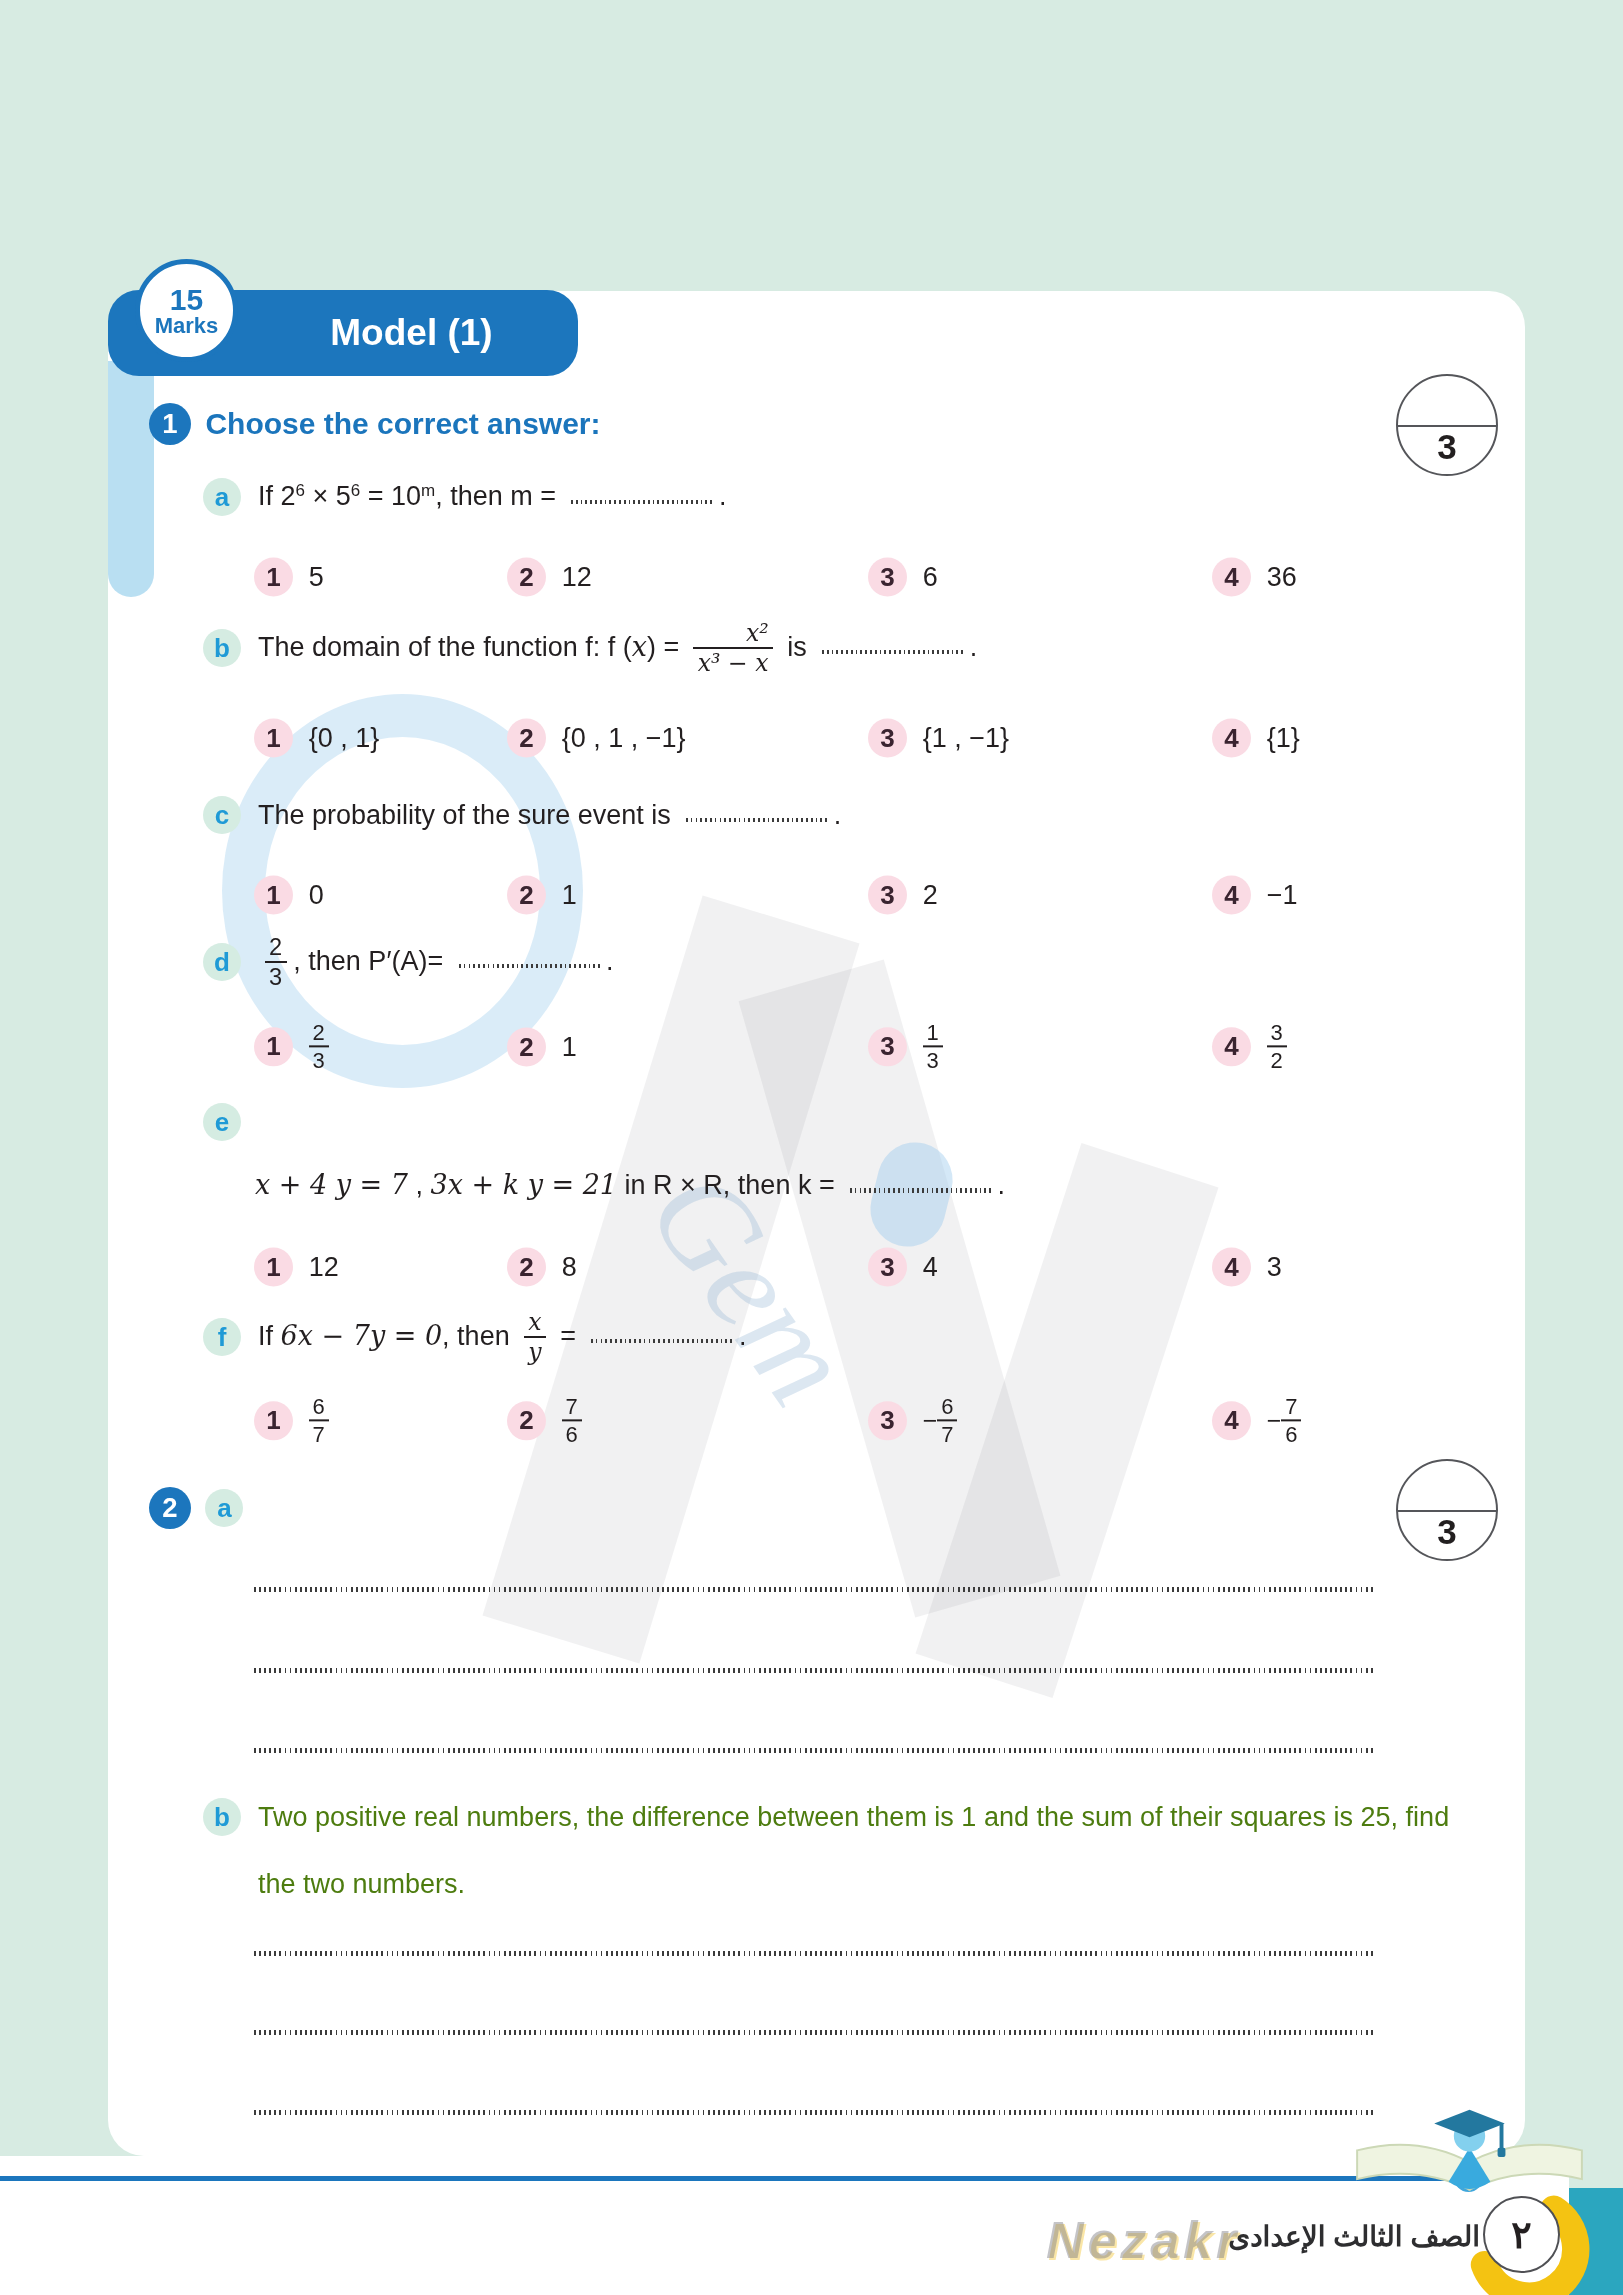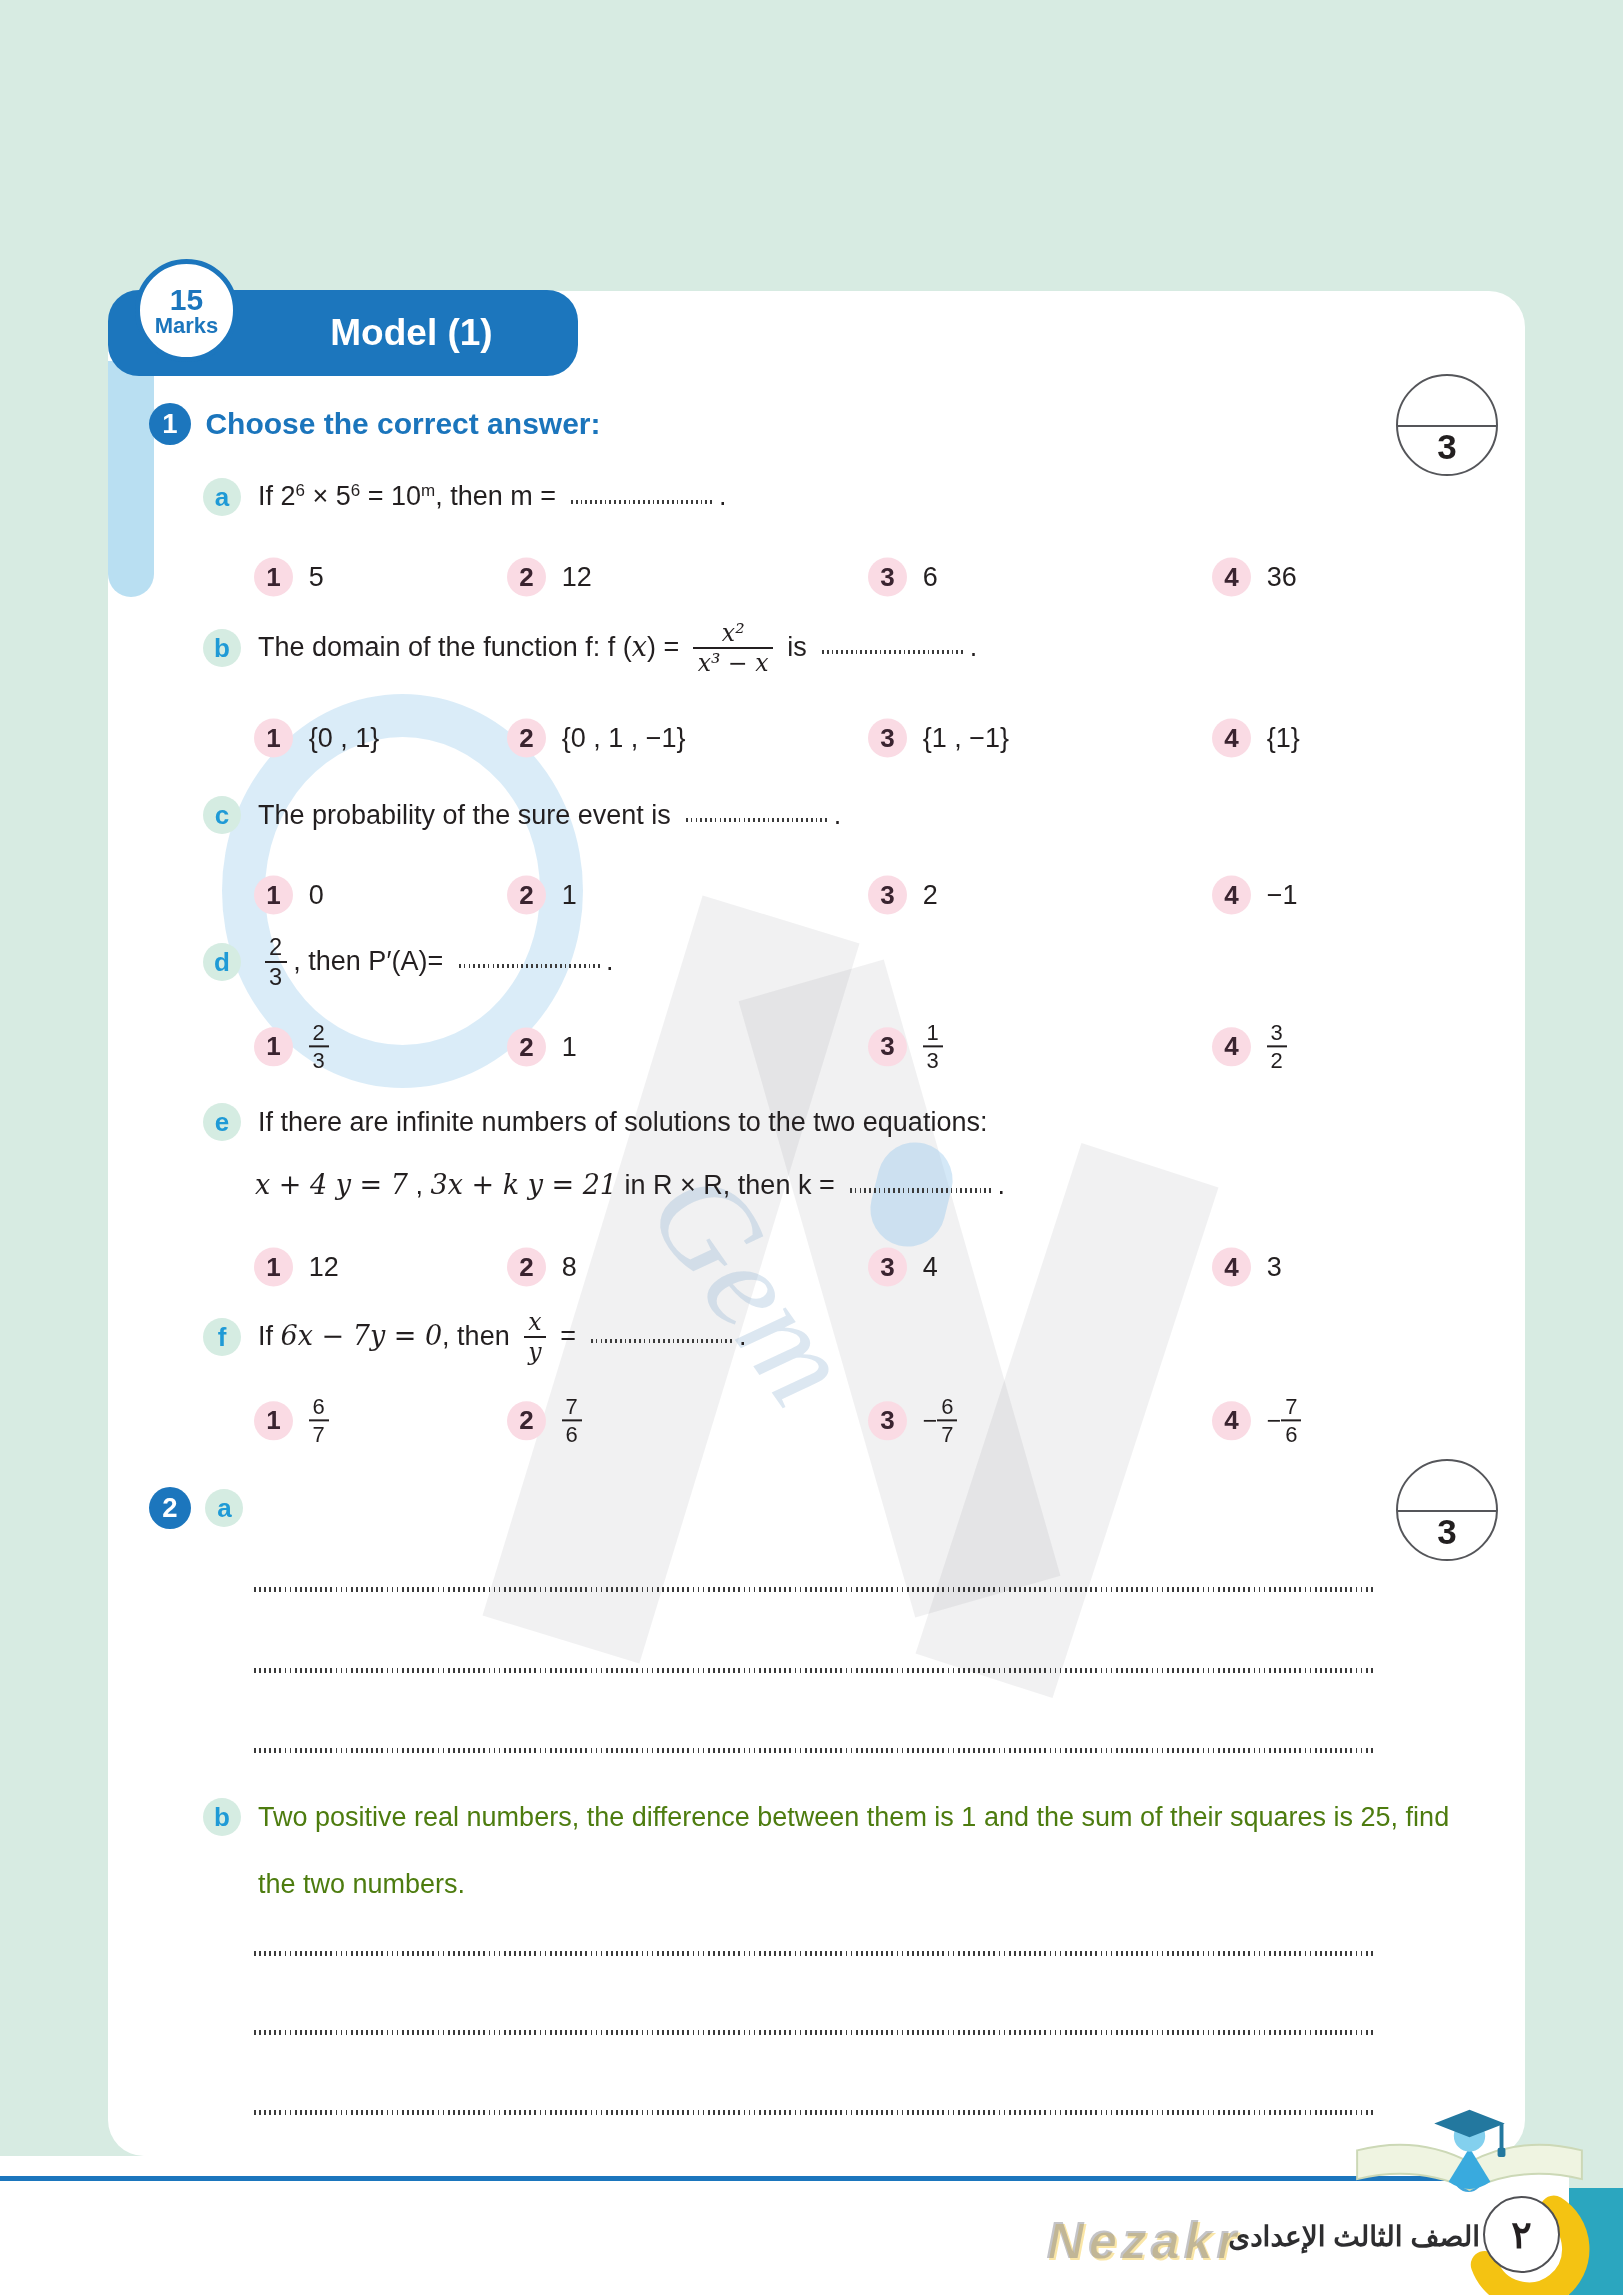--- a/index.html
+++ b/index.html
@@ -42,21 +42,21 @@
   .qhead-text{font-size:30px;font-weight:bold;color:#1b75bc;white-space:nowrap;}
   .qrow{position:absolute;left:203px;display:flex;align-items:center;gap:17px;z-index:3;}
   .qrow2{position:absolute;left:255px;z-index:3;}
   .qletter{width:38px;height:38px;border-radius:50%;background:#d5ecE2;background:#d5ece2;color:#1f9ad6;
            font-size:26px;font-weight:bold;display:flex;align-items:center;justify-content:center;flex:none;}
   .qtext{font-size:27px;white-space:nowrap;}
   .sup{font-size:17px;vertical-align:9.2px;}
   .mi{font-family:"DejaVu Serif",serif;font-style:italic;}
   .dots{display:inline-block;width:141px;height:4.6px;margin:0 6.5px 1.3px 7.9px;
         background:repeating-linear-gradient(90deg,#3b3b3b 0 1.7px,transparent 1.7px 4.8px);}
-  .qfrac{display:inline-flex;flex-direction:column;align-items:center;vertical-align:middle;
+  .qfrac{display:inline-flex;flex-direction:column;align-items:flex-end;vertical-align:middle;
          font-size:23.6px;line-height:1.15;margin:0 6.5px;}
   .qfrac .fden{border-top:2.3px solid #231f20;padding:0.7px 4.6px 0;}
   .qfrac .fnum{padding:0 4.6px;}
   
   .optrow{position:absolute;left:0;top:0;width:1623px;z-index:3;}
   .opt{position:absolute;display:flex;align-items:center;gap:15.7px;transform:translateY(-50%);}
   .onum{width:39px;height:39px;border-radius:50%;background:#fadbe4;color:#3a2430;font-size:26px;font-weight:bold;
         display:flex;align-items:center;justify-content:center;flex:none;}
   .oval{font-size:27px;white-space:nowrap;}
   .ovalwrap{display:inline-flex;align-items:center;font-size:25px;}
@@ -232,21 +232,20 @@
           <span class="ofrac">
             <span class="fnum">3</span>
             <span class="fden">2</span>
           </span>
         </span>
       </span>
   </div>
 
   <div class="qrow" style="top:1103px;">
     <span class="qletter">e</span>
-    <span class="qtext">If there are infinite numbers of solutions to the two equations:</span>
   </div>
   <div class="qrow2" style="top:1169px;">
     <span class="qtext"><span class="mi">x + 4 y = 7</span><span>  ,  </span><span class="mi">3x + k y = 21</span><span> in R × R, then k = </span><span class="dots"></span><span>.</span></span>
   </div>
   <div class="optrow">
     <span class="opt o1" style="top:1267px;">
         <span class="onum">1</span>
         <span class="oval">12</span>
       </span>
     <span class="opt o2" style="top:1267px;">

